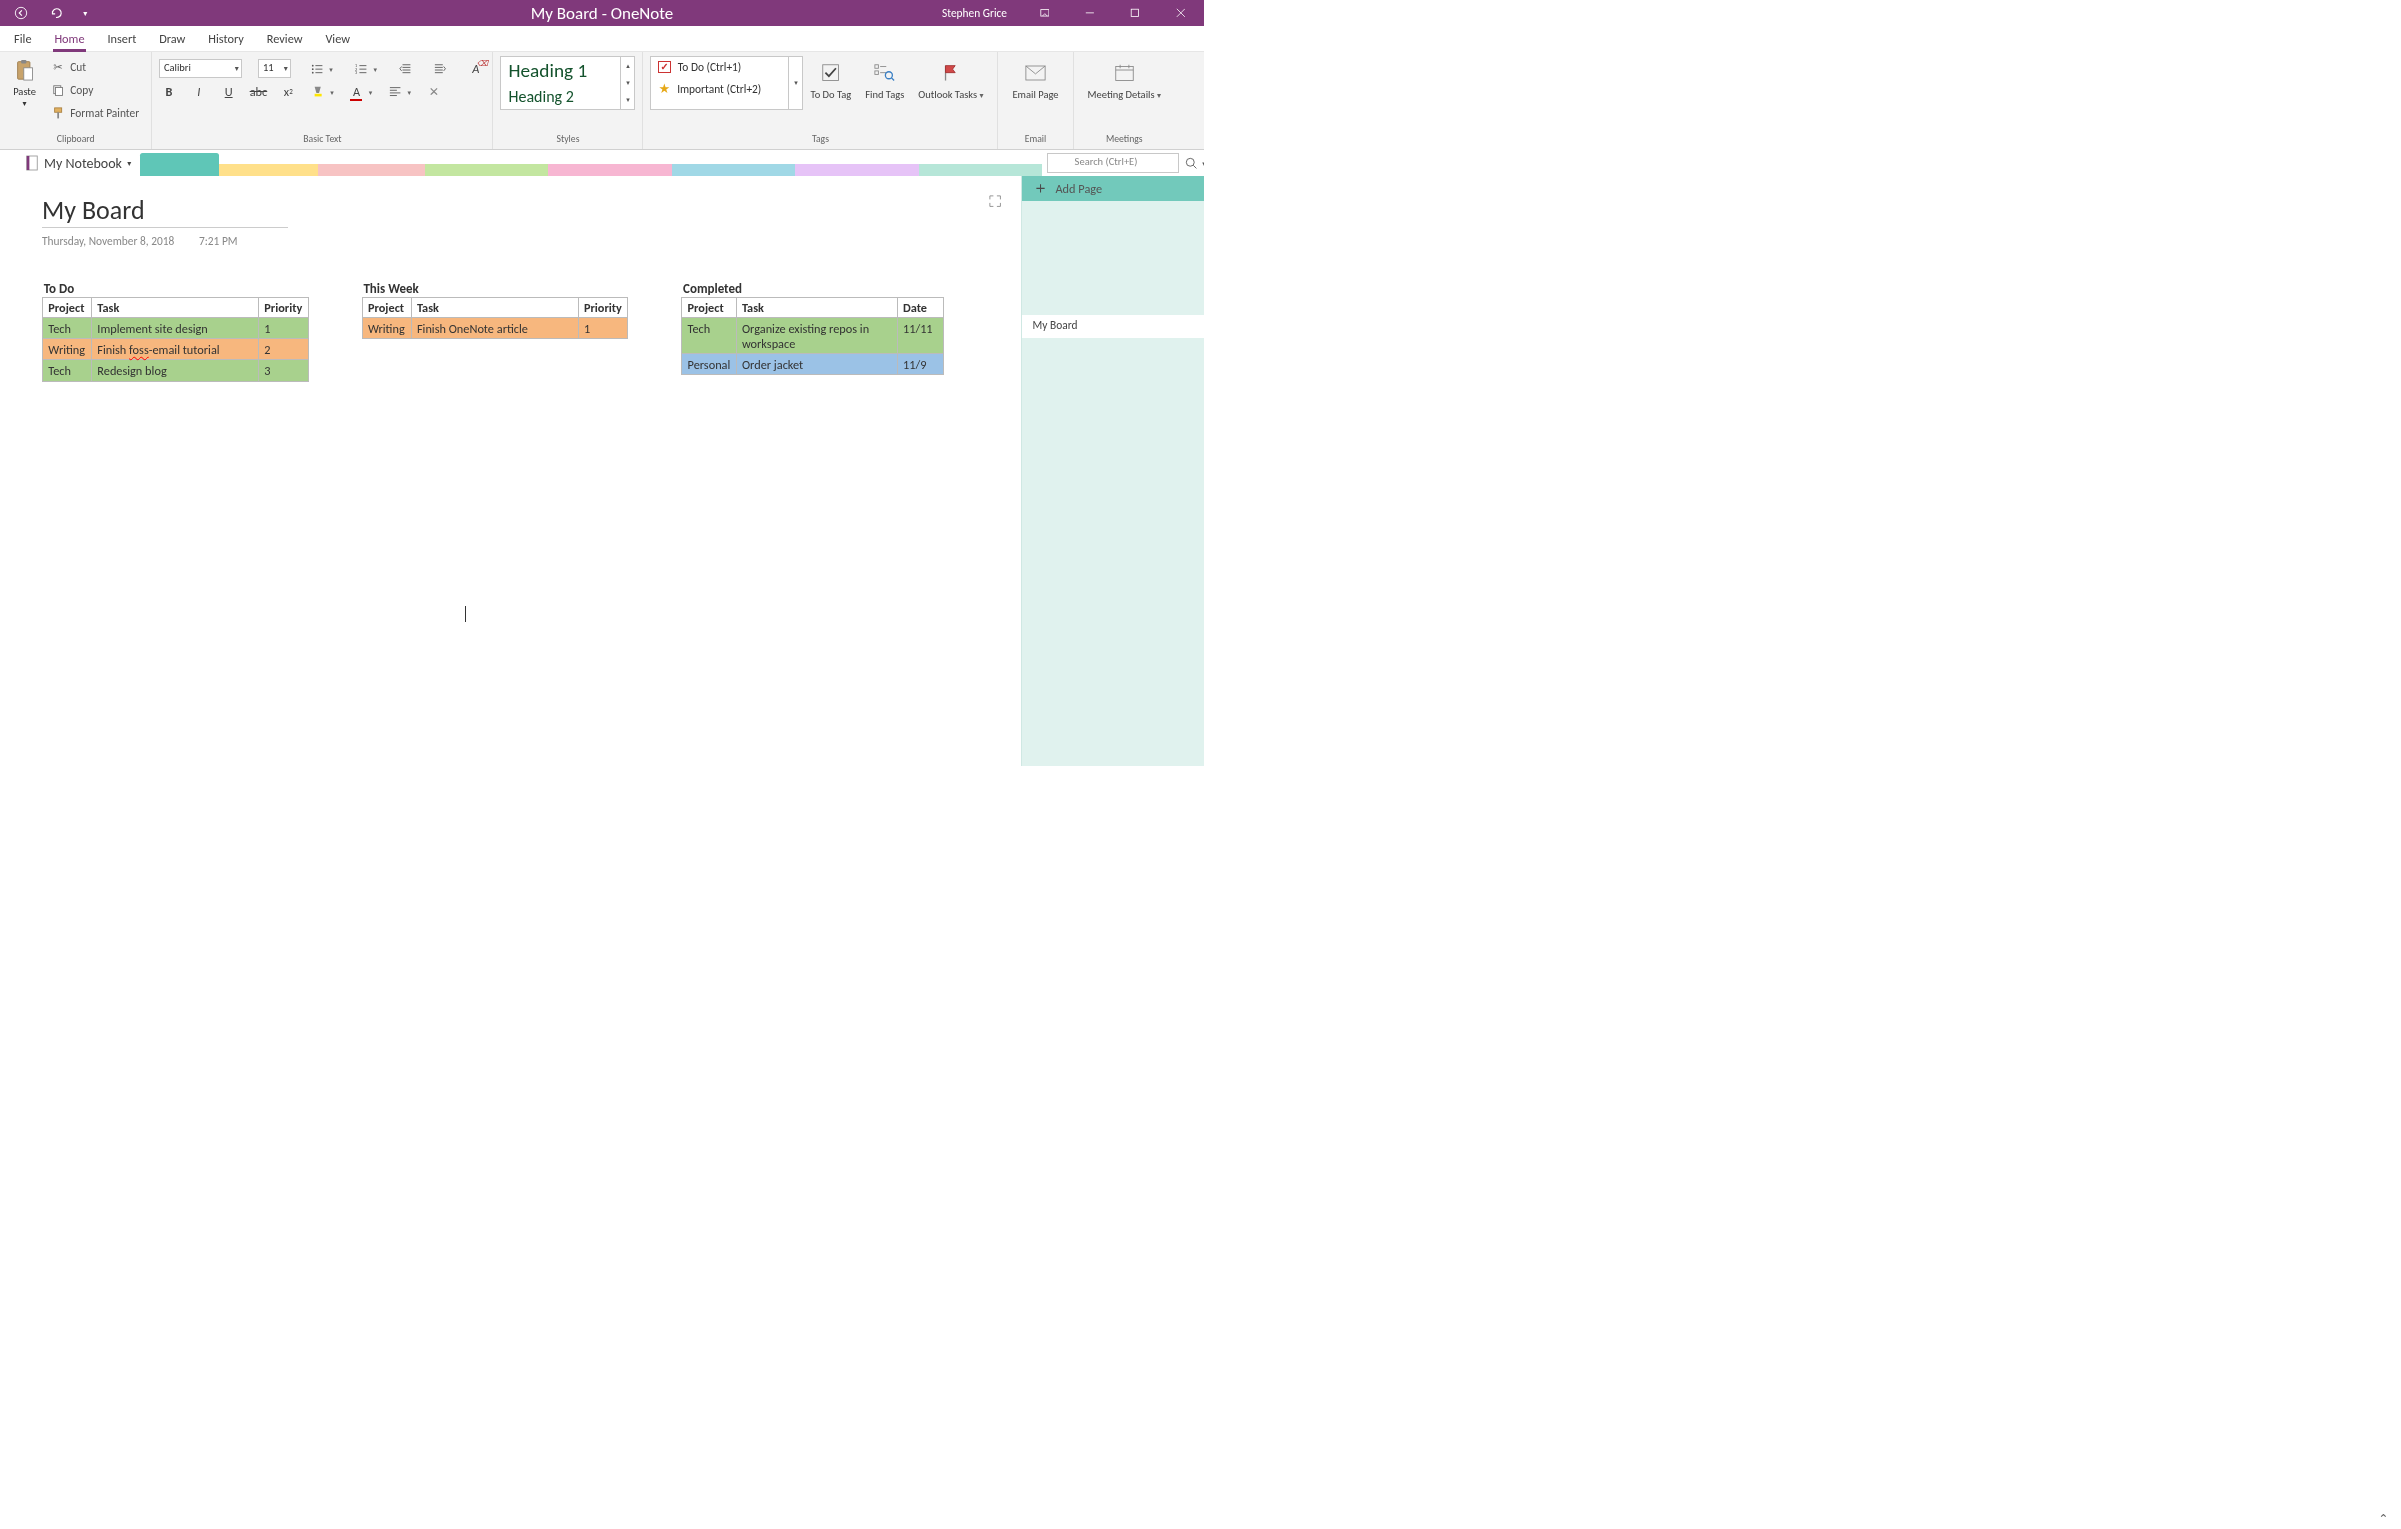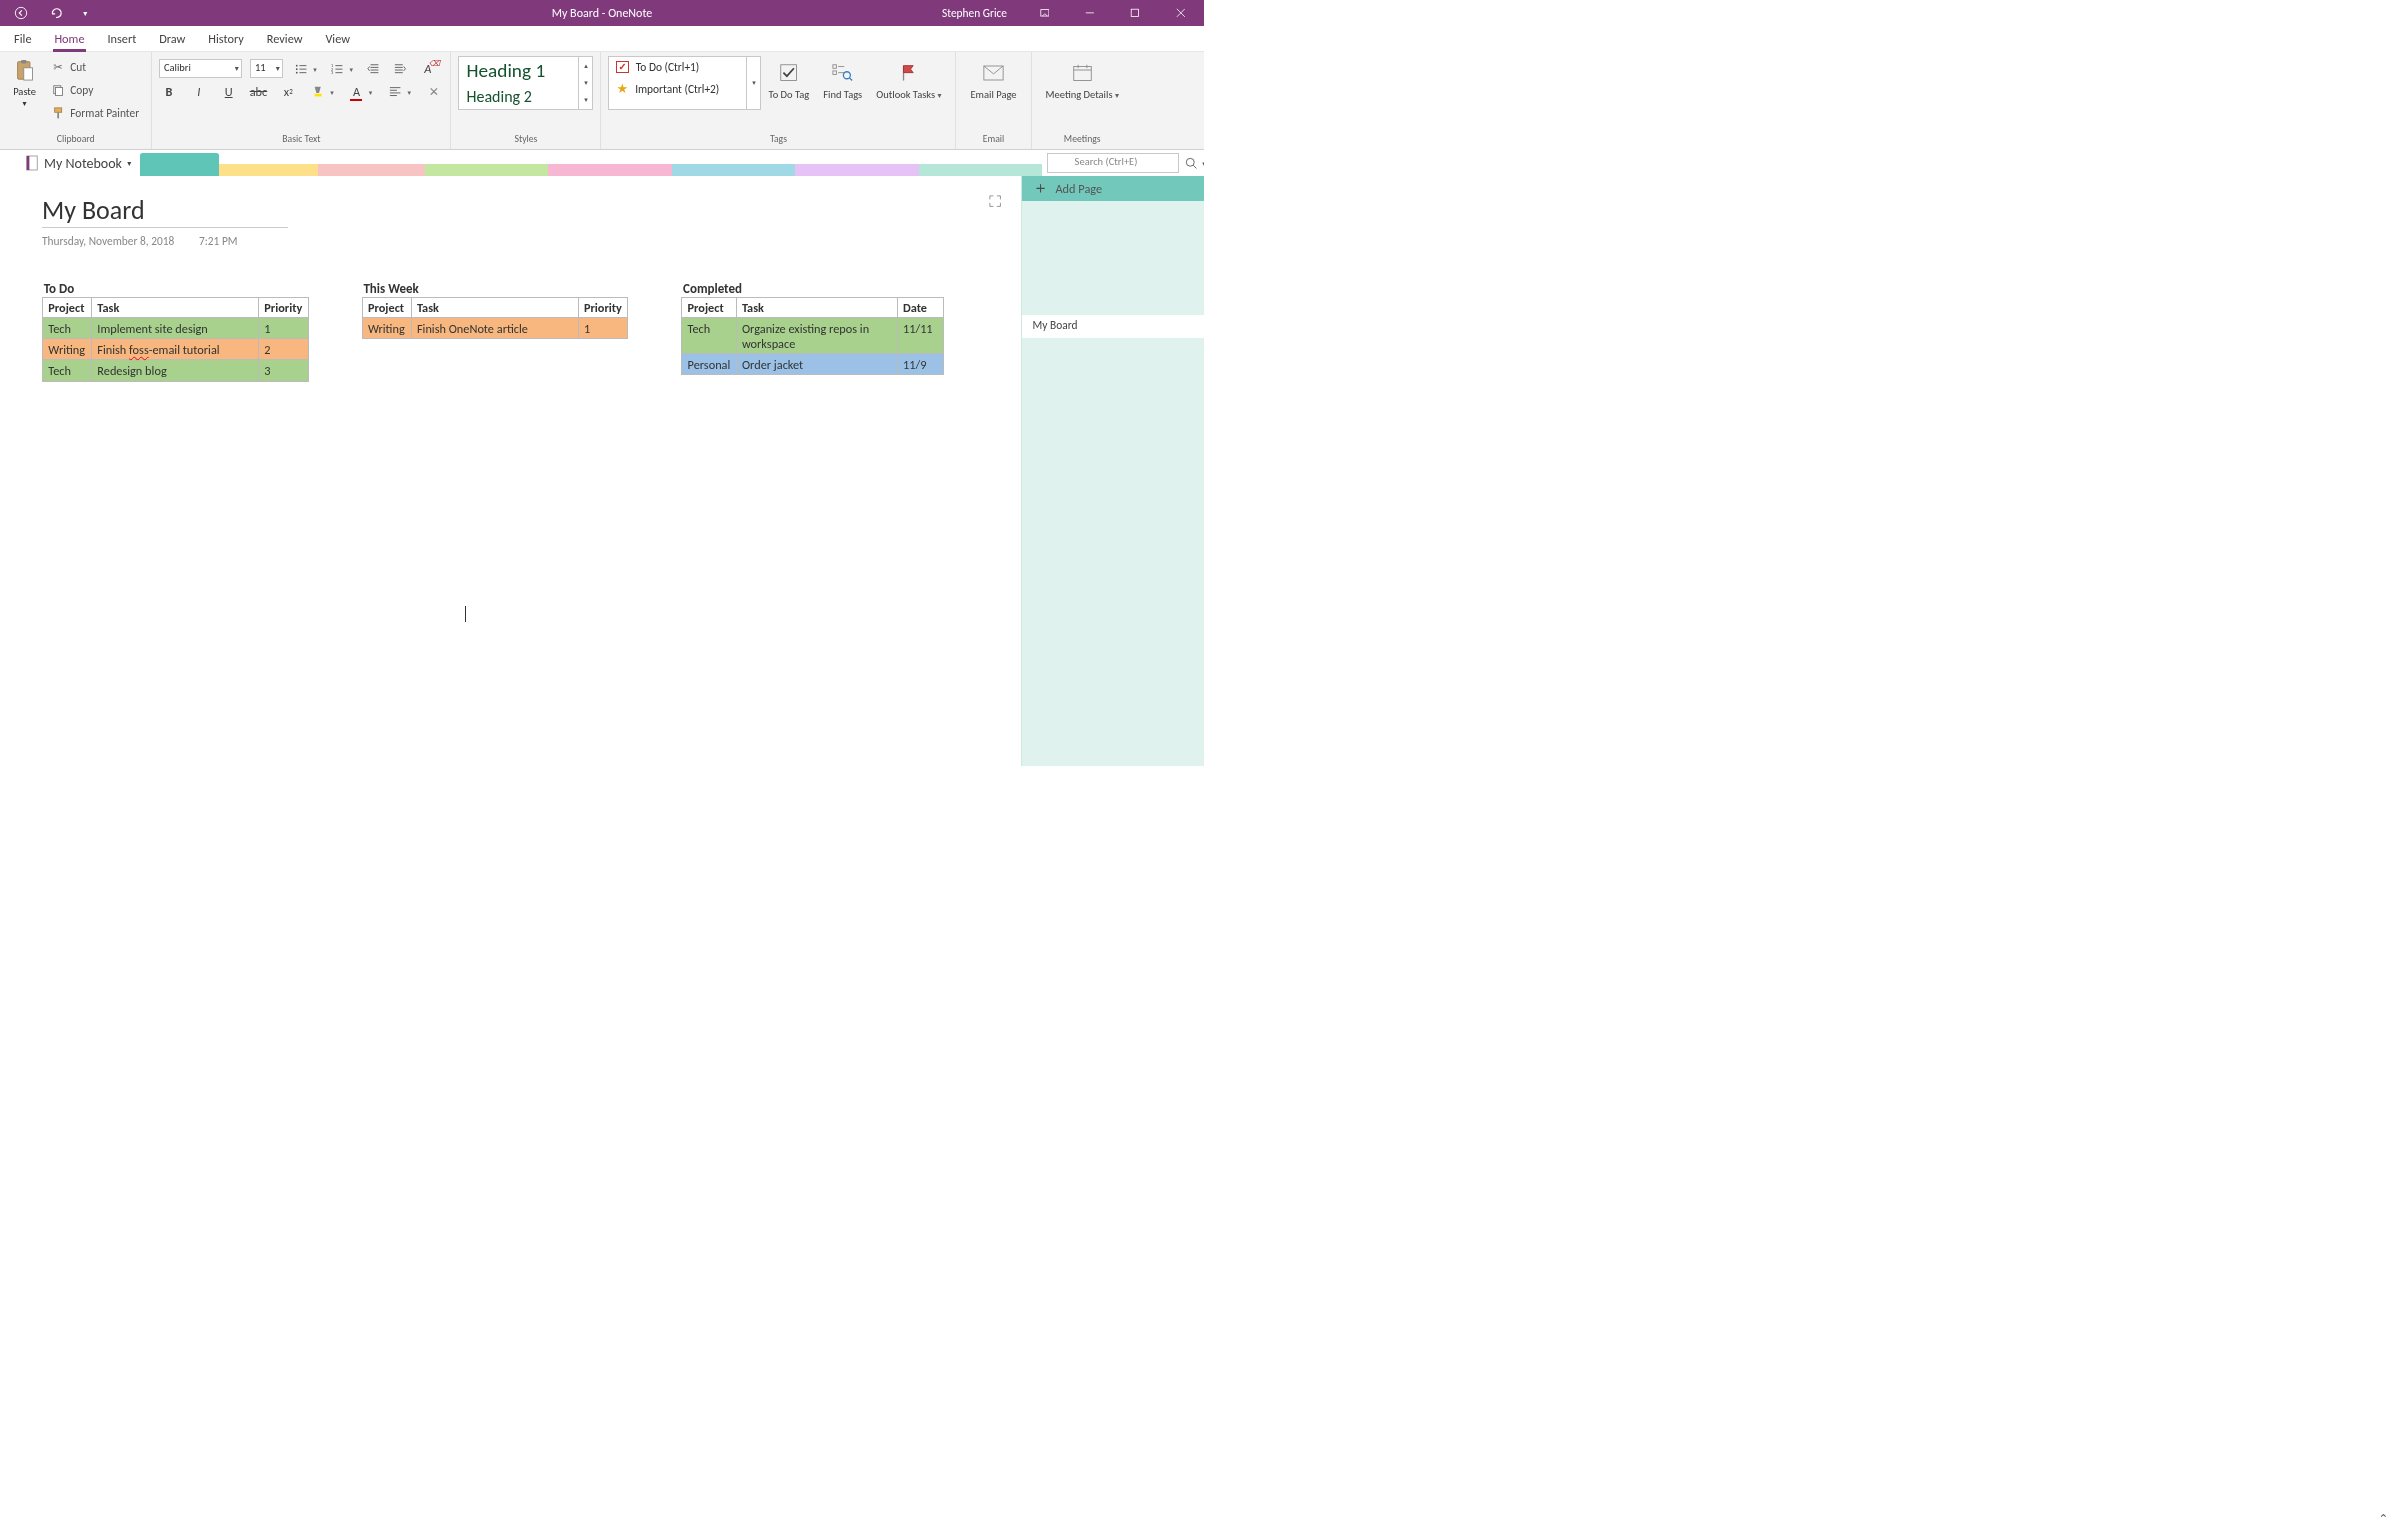--- a/index.html
+++ b/index.html
@@ -5,21 +5,21 @@
 * { margin: 0; padding: 0; box-sizing: border-box; }
 body { font-family: "Segoe UI", Calibri, sans-serif; font-size: 12.3px; color: #333; background: #fff; overflow: hidden; width: 2401px; height: 1530px; transform-origin: top left; }
 
 body { zoom: 0.5; } 
 body { zoom: 1; width: 1204px; height: 766px; }
 
 
 .titlebar { height: 26px; background: #80397b; display: flex; align-items: center; color: #fff; position: relative; }
 .titlebar-left { display: flex; align-items: center; gap: 10.5px; padding-left: 8.8px; }
 .titlebar-btn { width: 24.6px; height: 24.6px; display: flex; align-items: center; justify-content: center; }
-.titlebar-center { position: absolute; left: 50%; transform: translateX(-50%); font-size: 12px; }
+.titlebar-center { position: absolute; left: 50%; transform: translateX(-50%); font-size: 17px; }
 .titlebar-right { margin-left: auto; display: flex; align-items: center; gap: 5.3px; padding-right: 3.5px; }
 .user-name { font-size: 11.4px; margin-right: 12.3px; }
 .win-btn { width: 40px; height: 26px; display: flex; align-items: center; justify-content: center; }
 .win-btn svg { width: 9.7px; height: 9.7px; }
 
 
 .ribbon-tabs { height: 26px; background: #fff; display: flex; align-items: flex-end; padding-left: 12.3px; gap: 19.3px; border-bottom: 0.9px solid #e6e6e6; position: relative;}
 .ribbon-tab { font-size: 12.3px; color: #444; padding: 3.5px 1.8px 5.3px; }
 .ribbon-tab.active { color: #80397b; font-weight: 400; position: relative; }
 .ribbon-tab.active::after { content: ''; position: absolute; left: 0; right: 0; bottom: -0.9px; height: 2.6px; background: #80397b; }
@@ -29,21 +29,21 @@
 .ribbon { height: 98px; background: #f3f3f3; display: flex; border-bottom: 0.9px solid #d0d0d0; }
 .ribbon-group { display: flex; flex-direction: column; border-right: 0.9px solid #e0e0e0; padding: 3.5px 7px 0; }
 .ribbon-group-body { flex: 1; display: flex; align-items: flex-start; }
 .ribbon-group-label { height: 16px; font-size: 9.7px; color: #666; text-align: center; padding-bottom: 1.8px; }
 .big-btn { display: flex; flex-direction: column; align-items: center; font-size: 10.5px; padding: 1.8px 5.3px; }
 .big-btn .icon { width: 24.6px; height: 28px; display:flex; align-items:center; justify-content:center; }
 .small-btn { display: flex; align-items: center; gap: 5.3px; font-size: 11.4px; color: #555; padding: 2.6px 5.3px; height: 23px; }
 .small-btn .icon { width: 14px; height: 14px; display:flex; align-items:center; justify-content:center; color:#666; }
 
 
-.font-row { display: flex; align-items: center; gap: 8px; margin-bottom: 3.5px; }
+.font-row { display: flex; align-items: center; gap: 16px; margin-bottom: 3.5px; }
 .font-select { width: 83px; height: 19.3px; border: 0.9px solid #c8c8c8; background:#fff; font-size:10.5px; padding:0.9px 16px 0.9px 3.5px; position: relative; }
 .font-select .dd { position:absolute; right:2.6px; top:2.6px; font-size:8px; color:#555; }
 .size-select { width: 33px; height:19.3px; border:0.9px solid #c8c8c8; background:#fff; font-size:10.5px; padding:0.9px 12.3px 0.9px 3.5px; position:relative; }
 .size-select .dd { position:absolute; right:2.6px; top:2.6px; font-size:8px; color:#555; }
 .fmt-btn { width: 19.3px; height:19.3px; display:flex; align-items:center; justify-content:center; font-size:12.3px; color:#444; position:relative;}
 .fmt-btn.dd::after{ content:'▾'; font-size:7px; position:absolute; right:-6.1px; top:6.1px; color:#666;}
 .fmt-btn-wrap{display:flex; align-items:center; margin-right:8.8px;}
 .bt-row2 { display:flex; align-items:center; gap: 10.5px; }
 
 

